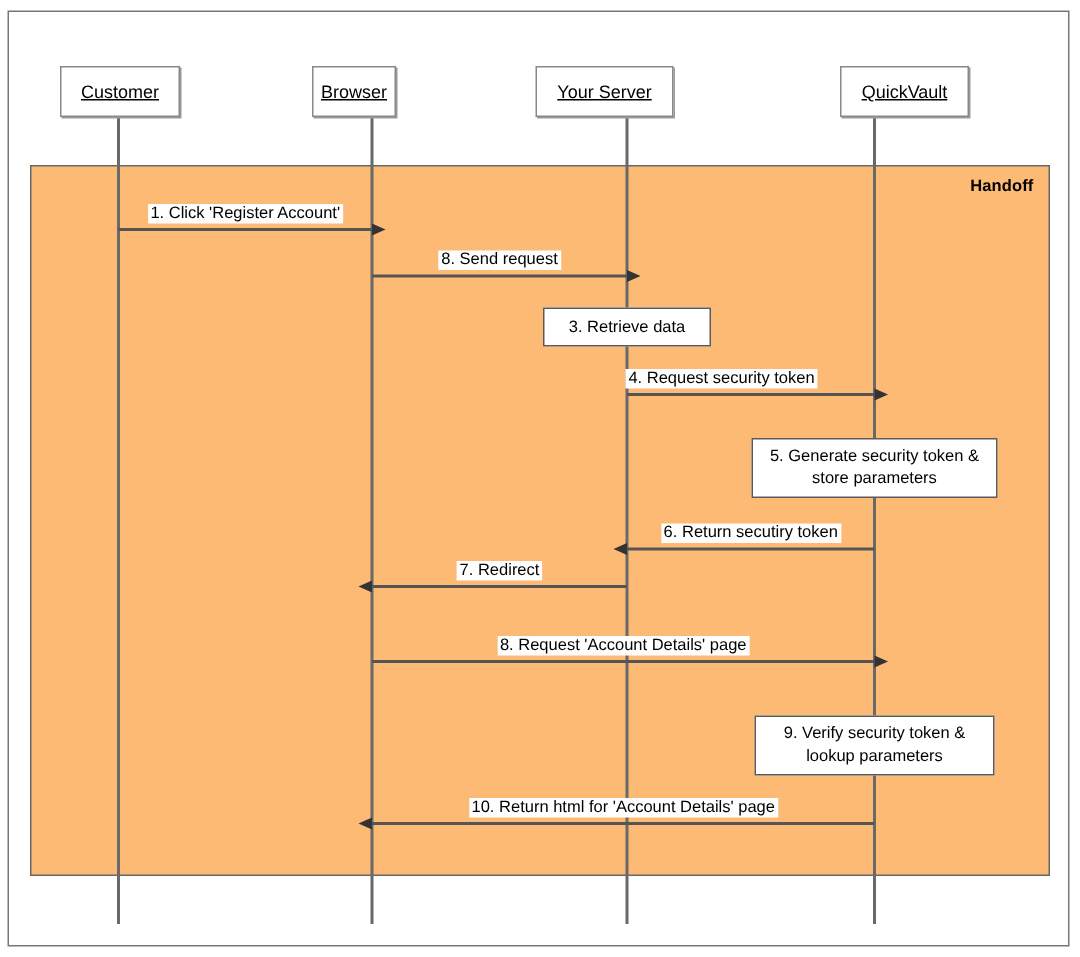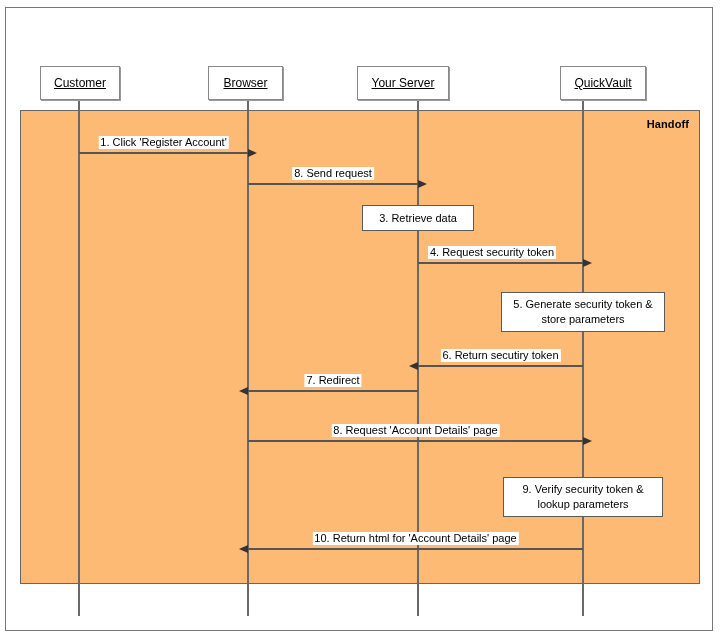--- a/index.html
+++ b/index.html
@@ -61,21 +61,20 @@
     position: absolute;
     top: 44px;
     height: 34px;
     background: #ffffff;
     border: 1px solid #888888;
     box-shadow: 1px 1px 0 0 #9a9a9a;
     box-sizing: border-box;
     display: flex;
     align-items: center;
     justify-content: center;
-    margin-top: 22px;
   }
   .actor-label {
     font-size: 12px;
     color: #000000;
     text-decoration: underline;
     white-space: nowrap;
     padding: 0 6px;
     line-height: 14px;
   }
   
@@ -144,21 +143,21 @@
   <div id="lifelines">
       <div class="lifeline" style="left: 78px;"></div>
       <div class="lifeline" style="left: 247px;"></div>
       <div class="lifeline" style="left: 417px;"></div>
       <div class="lifeline" style="left: 582px;"></div>
     </div>
   <div id="actors">
       <div class="actor-box" style="left: 40px; width: 80px;">
         <span class="actor-label">Customer</span>
       </div>
-      <div class="actor-box" style="left: 208px; width: 75px;">
+      <div class="actor-box" style="left: 208px; width: 56px;">
         <span class="actor-label">Browser</span>
       </div>
       <div class="actor-box" style="left: 357px; width: 92px;">
         <span class="actor-label">Your Server</span>
       </div>
       <div class="actor-box" style="left: 560px; width: 86px;">
         <span class="actor-label">QuickVault</span>
       </div>
     </div>
   <div id="steps">
@@ -169,21 +168,21 @@
       <div class="msg" style="left: 248px; width: 170px; top: 183px;">
         <div class="arrowhead right"></div>
       </div>
       <div class="msg-label" style="left: 333px; top: 167px;">8. Send request</div>
       <div class="action-box" style="left: 418px; top: 205px; width: 112px; height: 26px;">
         <div class="action-label">3. Retrieve data</div>
       </div>
       <div class="msg" style="left: 418px; width: 165px; top: 262px;">
         <div class="arrowhead right"></div>
       </div>
-      <div class="msg-label" style="left: 492px; top: 246px; text-align: right;">4. Request security token</div>
+      <div class="msg-label" style="left: 481px; top: 246px; text-align: right;">4. Request security token</div>
       <div class="action-box" style="left: 583px; top: 292px; width: 164px; height: 40px;">
         <div class="action-label">5. Generate security token &amp;
 store parameters</div>
       </div>
       <div class="msg" style="left: 418px; width: 165px; top: 365px;">
         <div class="arrowhead left"></div>
       </div>
       <div class="msg-label" style="left: 500.5px; top: 349px; text-align: right;">6. Return secutiry token</div>
       <div class="msg" style="left: 248px; width: 170px; top: 390px;">
         <div class="arrowhead left"></div>

